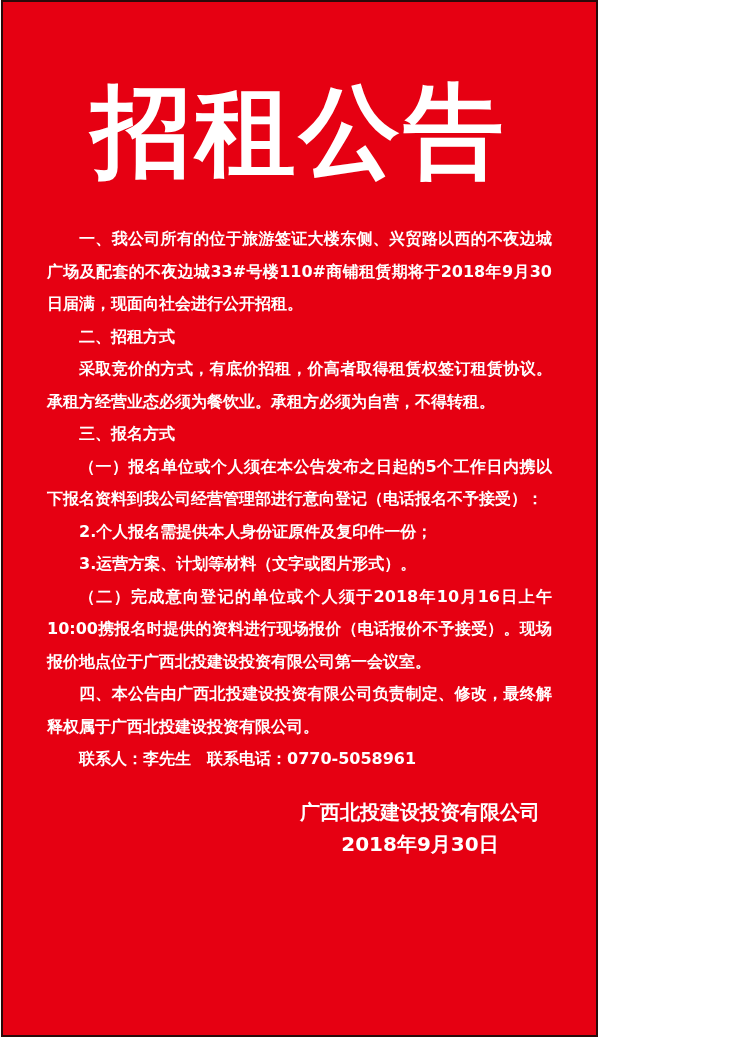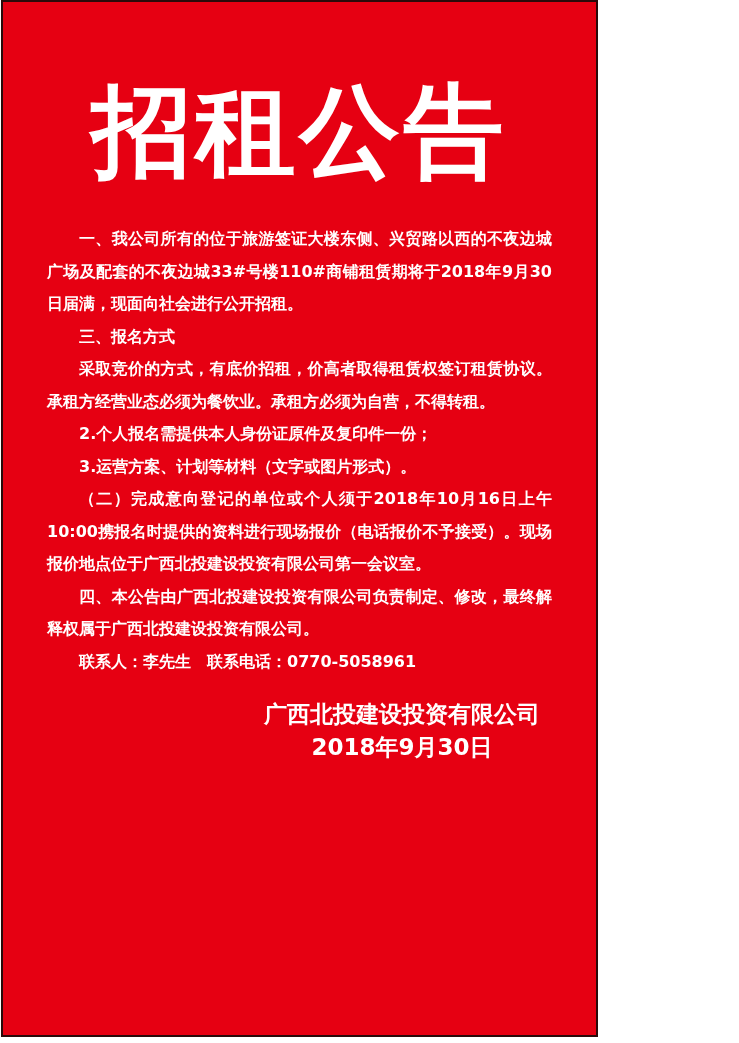--- a/index.html
+++ b/index.html
@@ -50,39 +50,41 @@
   }
   .body p {
     margin: 0;
     text-indent: 2em;
   }
   .signature {
     margin-top: 20px;
     padding-right: 56px;
     text-align: right;
     font-weight: bold;
-    font-size: 23px;
+    font-size: 20px;
     line-height: 32.5px;
   }
   .sig-inner {
     display: inline-block;
     text-align: center;
   }
 </style>
 </head>
 <body>
 
 <div class="page">
   <div class="poster" style="--poster-bg: #e60012; --poster-border: #2a0a0a; --poster-fg: #ffffff;">
     <h1 class="title">招租公告</h1>
 
     <div class="body" id="paragraph-container">
         <p>一、我公司所有的位于旅游签证大楼东侧、兴贸路以西的不夜边城广场及配套的不夜边城33#号楼110#商铺租赁期将于2018年9月30日届满，现面向社会进行公开招租。</p>
+        <p>二、招租方式</p>
+        <p>采取竞价的方式，有底价招租，价高者取得租赁权签订租赁协议。承租方经营业态必须为餐饮业。承租方必须为自营，不得转租。</p>
         <p>三、报名方式</p>
-        <p>采取竞价的方式，有底价招租，价高者取得租赁权签订租赁协议。承租方经营业态必须为餐饮业。承租方必须为自营，不得转租。</p>
+        <p>（一）报名单位或个人须在本公告发布之日起的5个工作日内携以下报名资料到我公司经营管理部进行意向登记（电话报名不予接受）：</p>
         <p>2.个人报名需提供本人身份证原件及复印件一份；</p>
         <p>3.运营方案、计划等材料（文字或图片形式）。</p>
         <p>（二）完成意向登记的单位或个人须于2018年10月16日上午10:00携报名时提供的资料进行现场报价（电话报价不予接受）。现场报价地点位于广西北投建设投资有限公司第一会议室。</p>
         <p>四、本公告由广西北投建设投资有限公司负责制定、修改，最终解释权属于广西北投建设投资有限公司。</p>
         <p>联系人：李先生　联系电话：0770-5058961</p>
       </div>
 
     <div class="signature">
       <div class="sig-inner">
         <div>广西北投建设投资有限公司</div>

